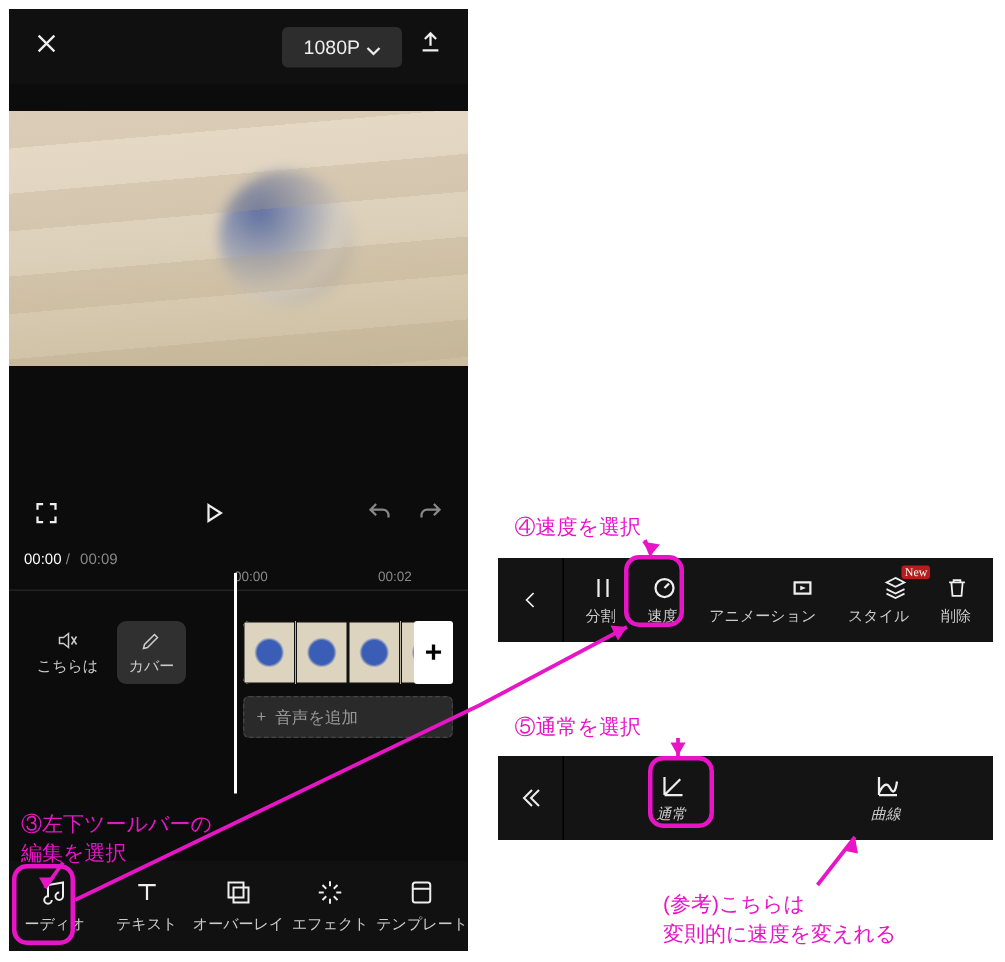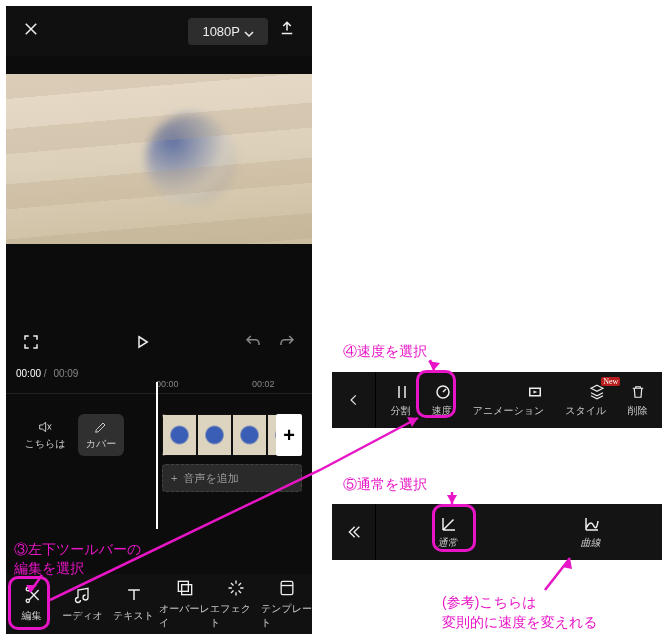--- a/index.html
+++ b/index.html
@@ -237,26 +237,20 @@
     <div class="add-clip">+</div>
     <div class="audio-row">
       <span>+</span>
       <span>音声を追加</span>
     </div>
   </div>
 
   <div class="bottom-toolbar">
     <div class="tool-item">
       <svg viewBox="0 0 24 24">
-          <path d="M7 7a2 2 0 1 0 0-4 2 2 0 0 0 0 4zm0 14a2 2 0 1 0 0-4 2 2 0 0 0 0 4zM8.5 6L20 18M8.5 18L20 6" stroke="#eee" stroke-width="1.6" fill="none"></path>
-        </svg>
-      <span>編集</span>
-    </div>
-    <div class="tool-item">
-      <svg viewBox="0 0 24 24">
           <path d="M9 18a3 3 0 1 1-3-3V6l12-2v11a3 3 0 1 1-3-3" stroke="#eee" stroke-width="1.6" fill="none"></path>
         </svg>
       <span>ーディオ</span>
     </div>
     <div class="tool-item">
       <svg viewBox="0 0 24 24">
           <path d="M5 6h14M12 6v12" stroke="#eee" stroke-width="1.8"></path>
         </svg>
       <span>テキスト</span>
     </div>

